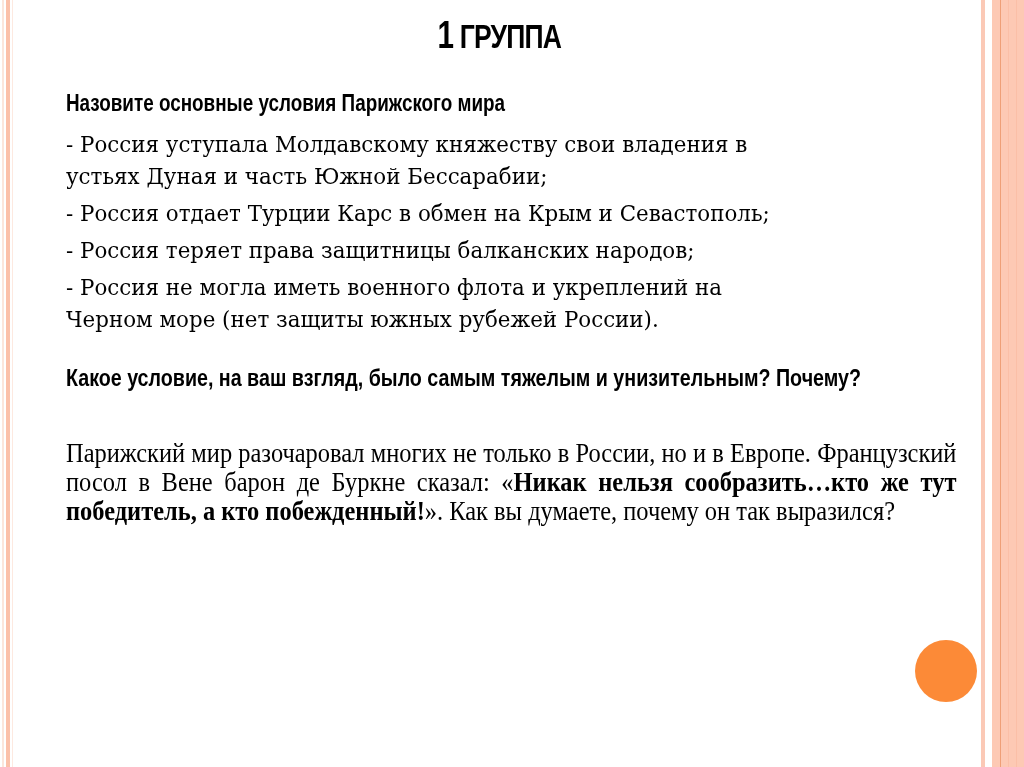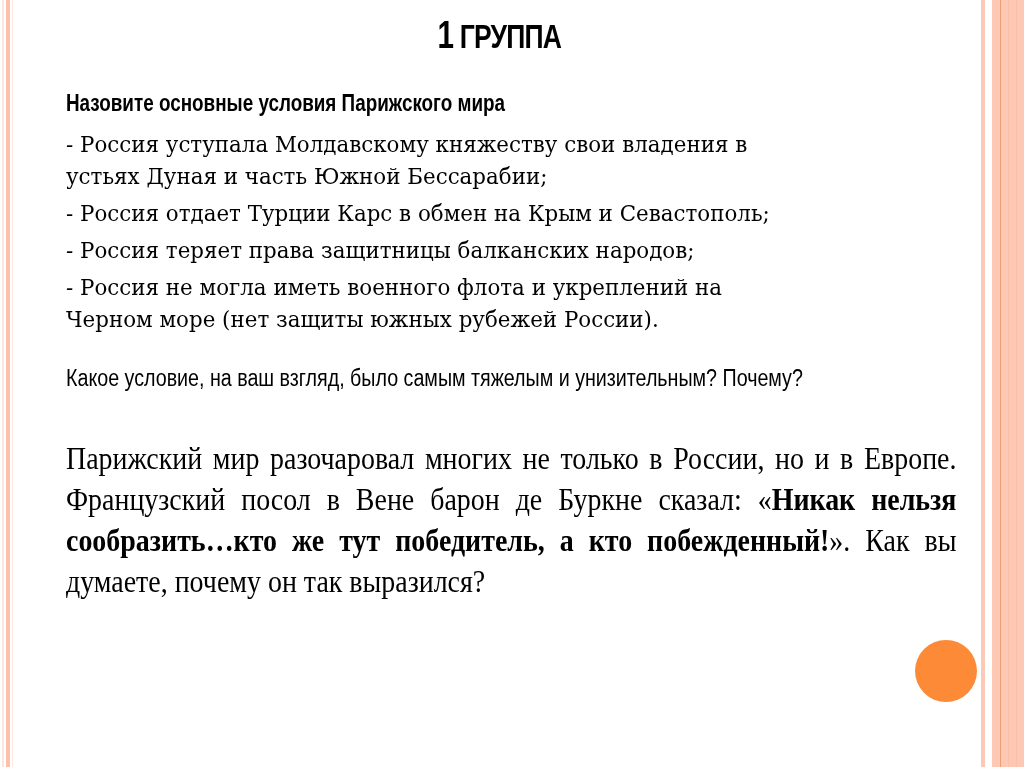--- a/index.html
+++ b/index.html
@@ -67,38 +67,38 @@
       font-size: 23px;
       line-height: 32px;
       margin: 0 0 5px 0;
       transform: scaleX(0.93);
       transform-origin: 0 0;
       width: 960px;
     }
     .q2 {
       margin-top: 28px;
       font-family: "Liberation Sans", sans-serif;
-      font-weight: normal;
+      font-weight: bold;
       font-size: 23px;
       line-height: 31px;
       text-align: justify;
       text-align-last: left;
     }
     .q2 .inner {
       display: inline-block;
       width: 1040px;
       transform: scaleX(0.855);
       transform-origin: 0 0;
       text-align: justify;
     }
     .para {
       margin-top: 44px;
       font-family: "Liberation Serif", serif;
-      font-size: 32px;
-      line-height: 41px;
+      font-size: 28px;
+      line-height: 29px;
     }
     .para .inner {
       display: inline-block;
       width: 1020px;
       transform: scaleX(0.873);
       transform-origin: 0 0;
       text-align: justify;
     }
     .para b { font-family: "Liberation Serif", serif; }
 

